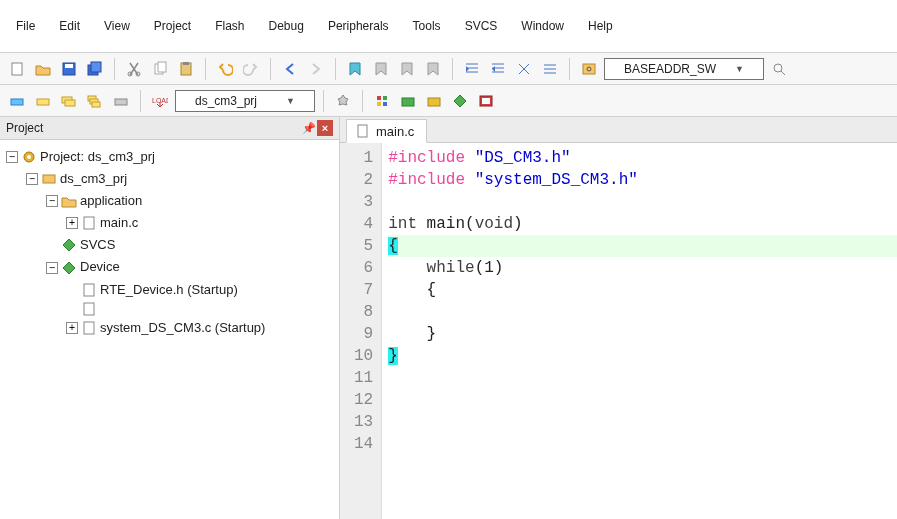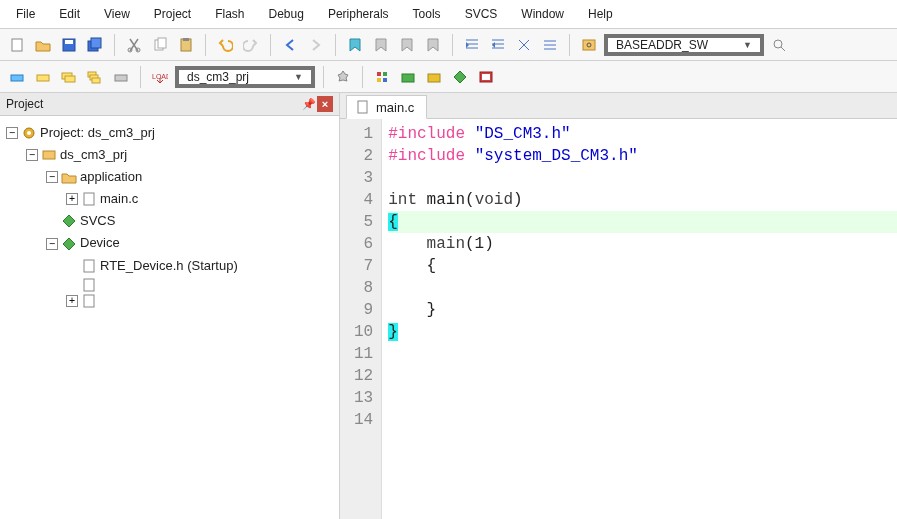--- a/index.html
+++ b/index.html
@@ -1,22 +1,22 @@
 <!DOCTYPE html>
 <html><head>
 <meta charset="utf-8">
 <style>
   * { box-sizing: border-box; margin: 0; padding: 0; }
   body { font-family: "Segoe UI", Tahoma, sans-serif; font-size: 12px; color: #222; background: #fff; width:897px; height:519px; overflow:hidden; }
-  .menubar { display: flex; gap: 0; padding: 4px 4px; border-bottom: 1px solid #d0d0d0; }
+  .menubar { display: flex; gap: 0; padding: 16px 4px; border-bottom: 1px solid #d0d0d0; }
   .menubar .mitem { padding: 3px 12px; cursor: default; }
   .toolbar { display:flex; align-items:center; gap:4px; padding:3px 6px; border-bottom:1px solid #d0d0d0; background:#f7f7f7; height:32px;}
   .tb-sep { width:1px; height:22px; background:#ccc; margin:0 4px;}
   .tb-btn { width:22px; height:22px; display:flex; align-items:center; justify-content:center; border:1px solid transparent; }
-  .combo { display:flex; align-items:center; border:4px solid #737373; background:#fff; height:22px; min-width:160px; padding:0 8px; font-size:12px;}
+  .combo { display:flex; align-items:center; border:1px solid #737373; background:#fff; height:22px; min-width:160px; padding:0 19px; font-size:12px;}
   .combo .dd { margin-left:auto; font-size:9px; color:#555;}
   .main { display:flex; height:calc(100% - 20px - 32px - 32px); }
   .sidebar { width:340px; border-right:1px solid #d0d0d0; display:flex; flex-direction:column;}
   .panel-hdr { display:flex; align-items:center; background:#eaeaea; border-bottom:1px solid #ccc; padding:3px 6px; font-size:12px; font-weight:normal;}
   .panel-hdr .spacer{flex:1}
   .panel-hdr .pin, .panel-hdr .close{width:16px;height:16px;display:flex;align-items:center;justify-content:center;font-size:11px;}
   .panel-hdr .close{ background:#c64d3f; color:#fff; font-weight:bold;}
   .tree { padding:6px 4px; font-size:13px; line-height:1.7; overflow:auto; flex:1;}
   .tree-row { display:flex; align-items:center; gap:3px; white-space:nowrap; cursor:default;}
   .tw { width:12px; height:12px; border:1px solid #888; display:inline-flex; align-items:center; justify-content:center; font-size:10px; line-height:1; font-family:monospace; background:#fff; color:#111;}
@@ -344,20 +344,21 @@
             </svg>
           </span>
       </div>
       <div class="tree-row ind3">
         <span class="tw">+</span>
         <span class="ico">
             <svg width="16" height="16">
               <rect x="3" y="2" width="10" height="12" fill="#fff" stroke="#888"></rect>
             </svg>
           </span>
+        <span>system_DS_CM3.c (Startup)</span>
       </div>
     </div>
   </div>
 
   <div class="editor-area">
     <div class="tabs">
       <div class="tab">
         <span class="ico">
             <svg width="14" height="14">
               <rect x="2" y="1" width="9" height="12" fill="#fff" stroke="#888"></rect>
@@ -382,21 +383,21 @@
           <div>12</div>
           <div>13</div>
           <div>14</div>
       </div>
       <div class="lines">
         <div><span class="kw-pre">#include </span><span class="str">"DS_CM3.h"</span></div>
         <div><span class="kw-pre">#include </span><span class="str">"system_DS_CM3.h"</span></div>
         <div><span></span></div>
         <div><span class="kw-blue">int</span><span> main(</span><span class="kw-blue">void</span><span>)</span></div>
         <div class="hl-line"><span class="bm-cursor">{</span></div>
-        <div><span>    </span><span class="kw-blue">main</span><span>(1)</span></div>
+        <div><span>    </span><span class="kw-blue">while</span><span>(1)</span></div>
         <div><span>    {</span></div>
         <div><span></span></div>
         <div><span>    }</span></div>
         <div><span class="bm-cursor">}</span></div>
         <div></div>
         <div></div>
         <div></div>
         <div></div>
       </div>
     </div>

